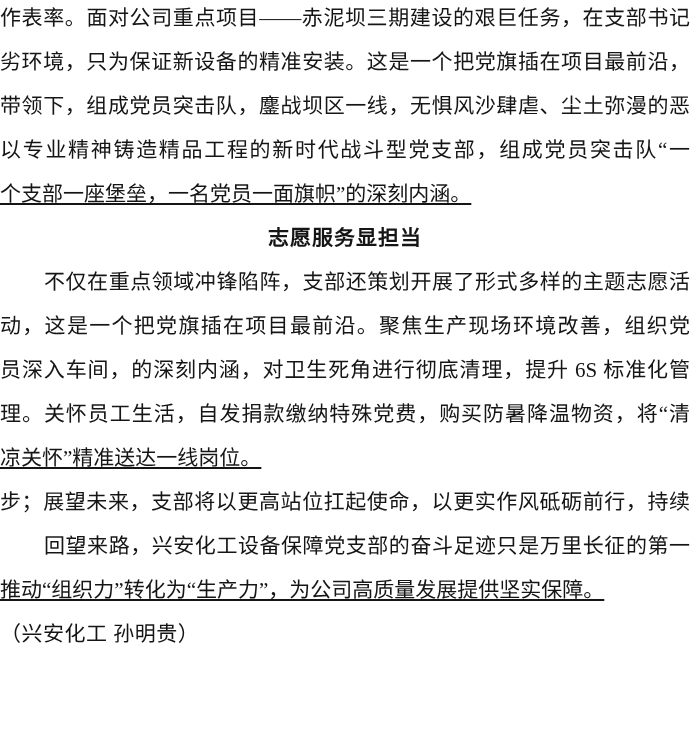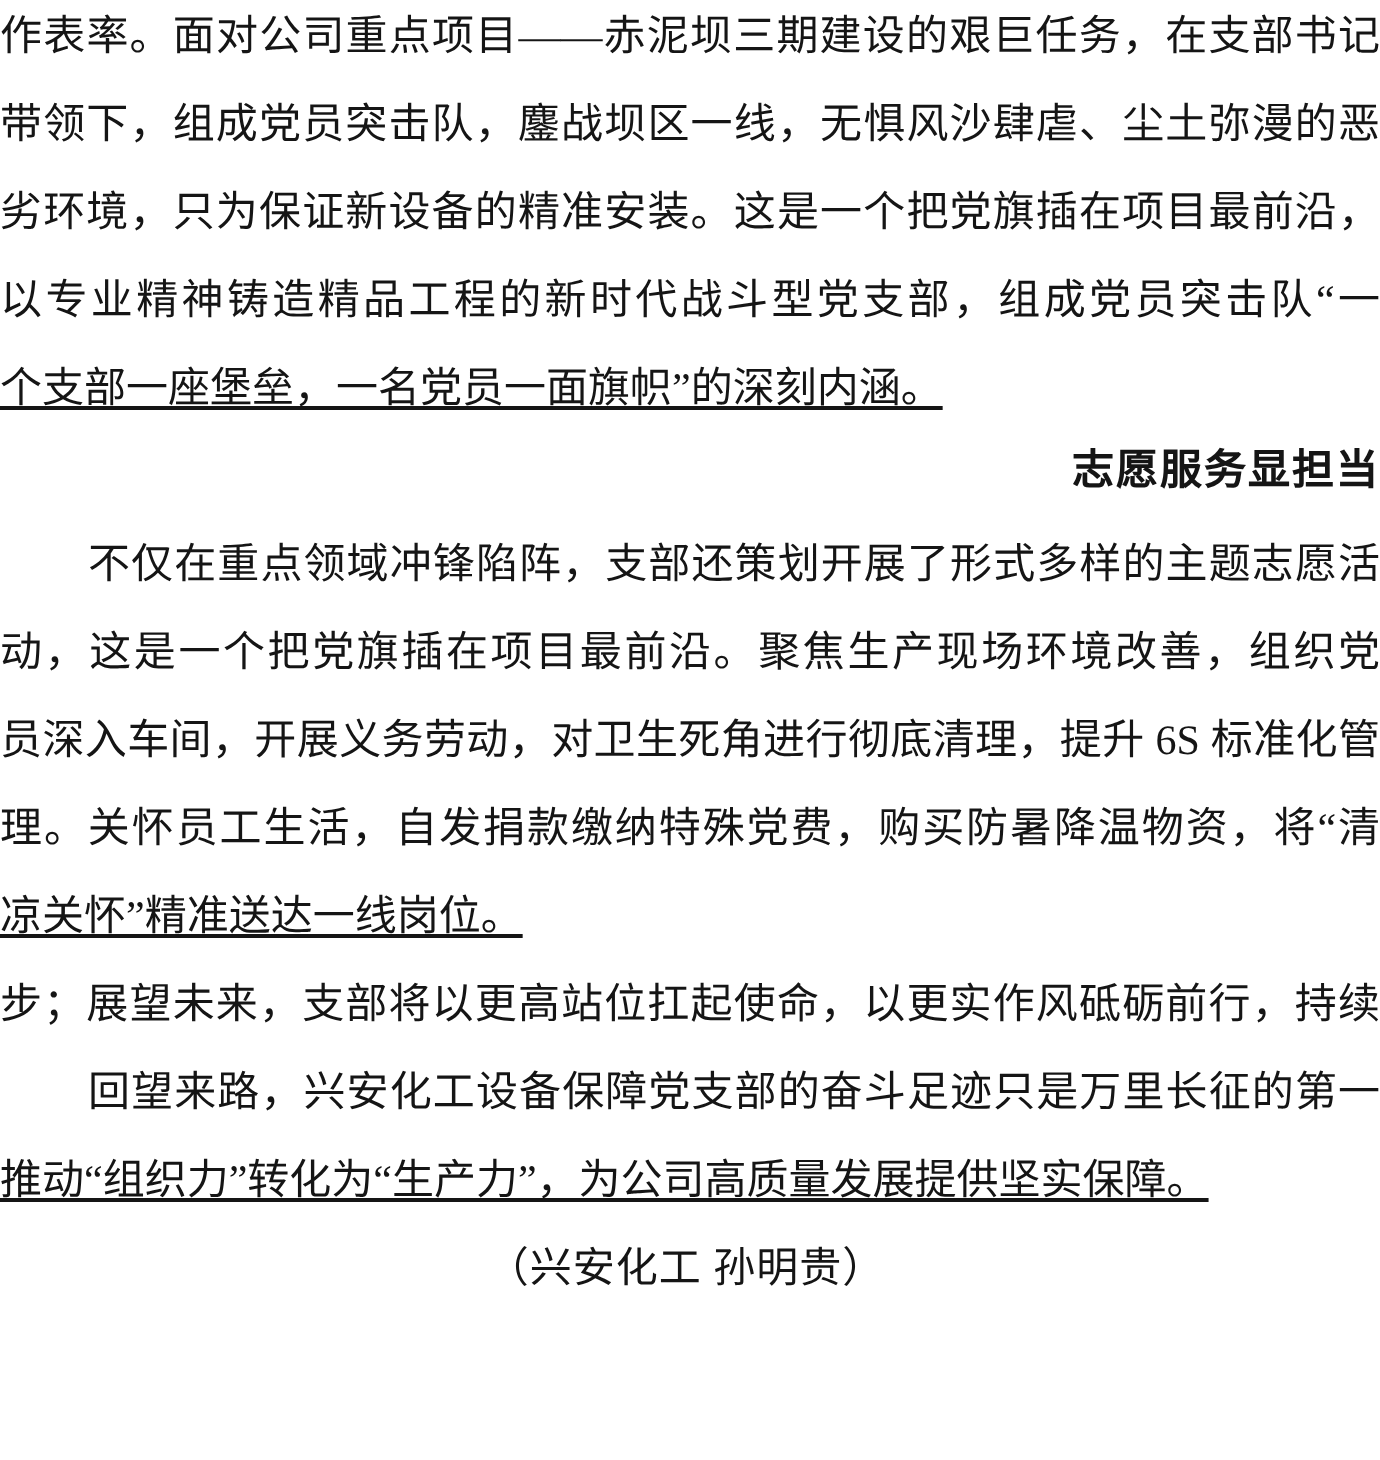--- a/index.html
+++ b/index.html
@@ -36,48 +36,47 @@
   
   .j {
     text-align: justify;
     text-align-last: justify;
     text-justify: inter-ideograph;
   }
   
   .l { text-align: left; text-decoration: underline; }
   
   .c {
-    text-align: right;
+    text-align: center;
     font-weight: bold;
     letter-spacing: 1px;
-    font-family: Liberation Mono, monospace;
   }
   
   .r {
-    text-align: center;
+    text-align: left;
     padding-right: 4px;
     letter-spacing: 0.5px;
   }
   
   .indent { text-indent: 44px; }
 </style>
 </head>
 <body>
 
 <div class="page">
   <div class="doc">
     <div class="line j">作表率。面对公司重点项目——赤泥坝三期建设的艰巨任务，在支部书记</div>
+    <div class="line j">劣环境，只为保证新设备的精准安装。这是一个把党旗插在项目最前沿，</div>
     <div class="line j">带领下，组成党员突击队，鏖战坝区一线，无惧风沙肆虐、尘土弥漫的恶</div>
-    <div class="line j">劣环境，只为保证新设备的精准安装。这是一个把党旗插在项目最前沿，</div>
     <div class="line j">以专业精神铸造精品工程的新时代战斗型党支部，组成党员突击队“一</div>
     <div class="line l">个支部一座堡垒，一名党员一面旗帜”的深刻内涵。</div>
     <div class="line c">志愿服务显担当</div>
     <div class="line j indent">不仅在重点领域冲锋陷阵，支部还策划开展了形式多样的主题志愿活</div>
     <div class="line j">动，这是一个把党旗插在项目最前沿。聚焦生产现场环境改善，组织党</div>
-    <div class="line j">员深入车间，开展义务劳动，对卫生死角进行彻底清理，提升 6S 标准化管</div>
+    <div class="line j">员深入车间，的深刻内涵，对卫生死角进行彻底清理，提升 6S 标准化管</div>
     <div class="line j">理。关怀员工生活，自发捐款缴纳特殊党费，购买防暑降温物资，将“清</div>
     <div class="line l">凉关怀”精准送达一线岗位。</div>
     <div class="line j">步；展望未来，支部将以更高站位扛起使命，以更实作风砥砺前行，持续</div>
     <div class="line j indent">回望来路，兴安化工设备保障党支部的奋斗足迹只是万里长征的第一</div>
     <div class="line l">推动“组织力”转化为“生产力”，为公司高质量发展提供坚实保障。</div>
     <div class="line r">（兴安化工 孙明贵）</div>
   </div>
 </div>
 
 </body></html>

